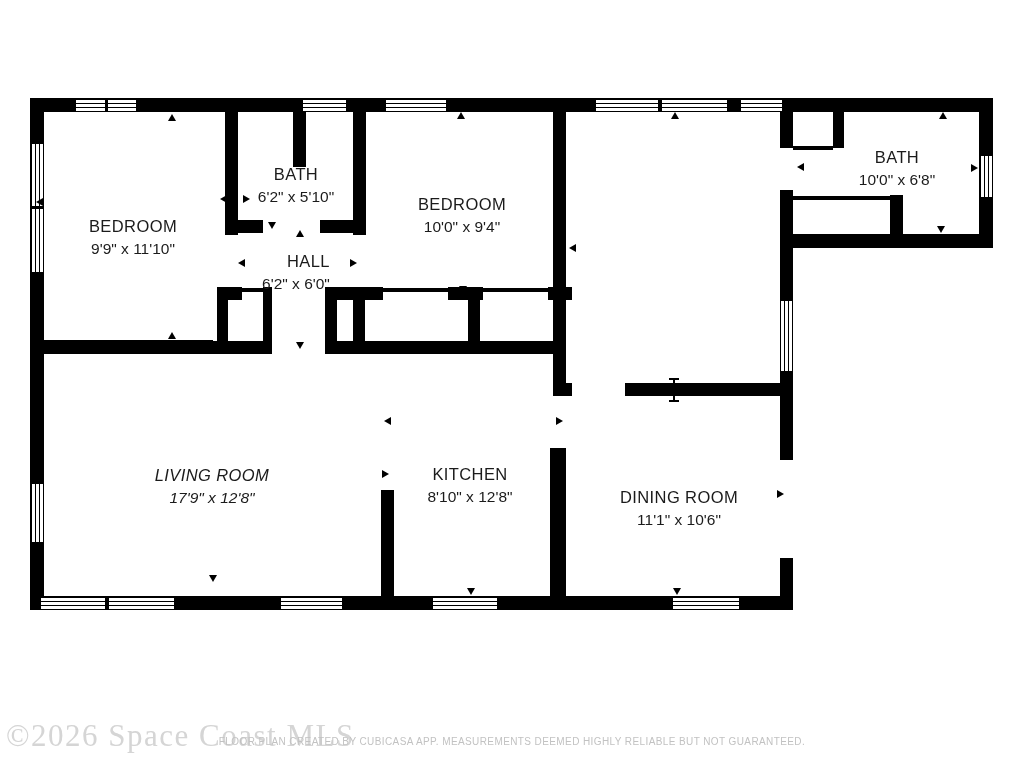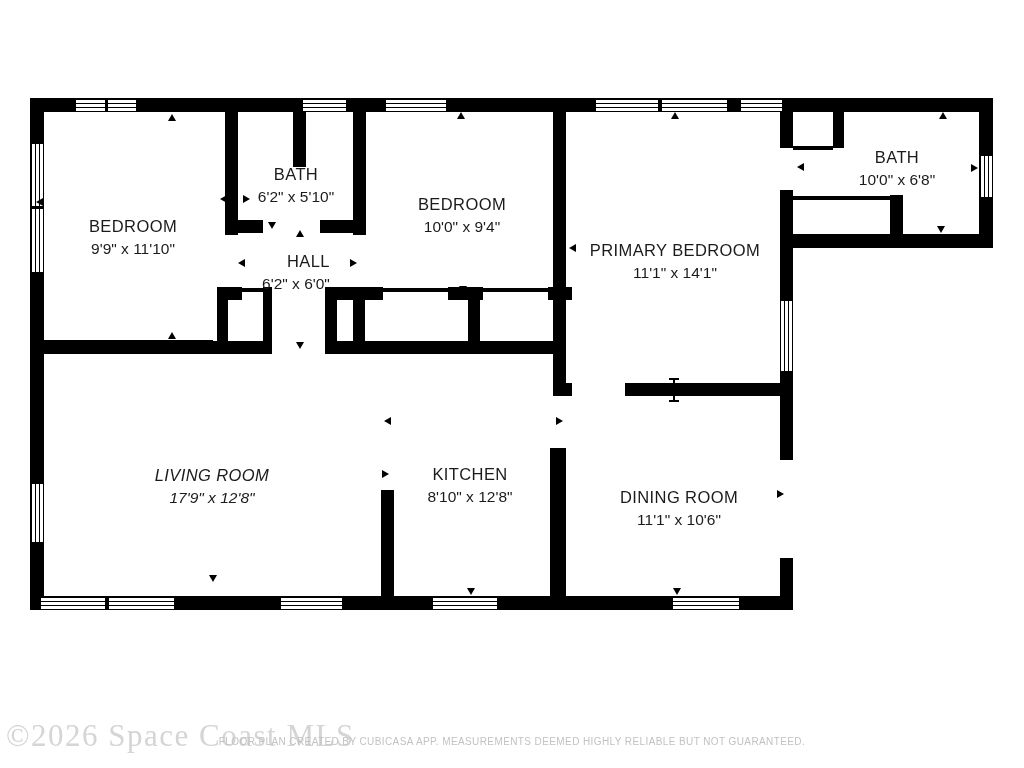--- a/index.html
+++ b/index.html
@@ -150,24 +150,20 @@
     <div class="dm">6'2" x 5'10"</div>
   </div>
   <div class="room" style="left:296px;top:252px;text-align:right;">
     <div class="nm">HALL</div>
     <div class="dm">6'2" x 6'0"</div>
   </div>
   <div class="room" style="left:462px;top:195px;">
     <div class="nm">BEDROOM</div>
     <div class="dm">10'0" x 9'4"</div>
   </div>
-  <div class="room" style="left:675px;top:241px;">
-    <div class="nm">PRIMARY BEDROOM</div>
-    <div class="dm">11'1" x 14'1"</div>
-  </div>
   <div class="room" style="left:897px;top:148px;">
     <div class="nm">BATH</div>
     <div class="dm">10'0" x 6'8"</div>
   </div>
   <div class="room" style="left:212px;top:466px;font-style:italic;">
     <div class="nm">LIVING ROOM</div>
     <div class="dm">17'9" x 12'8"</div>
   </div>
   <div class="room" style="left:470px;top:465px;">
     <div class="nm">KITCHEN</div>

